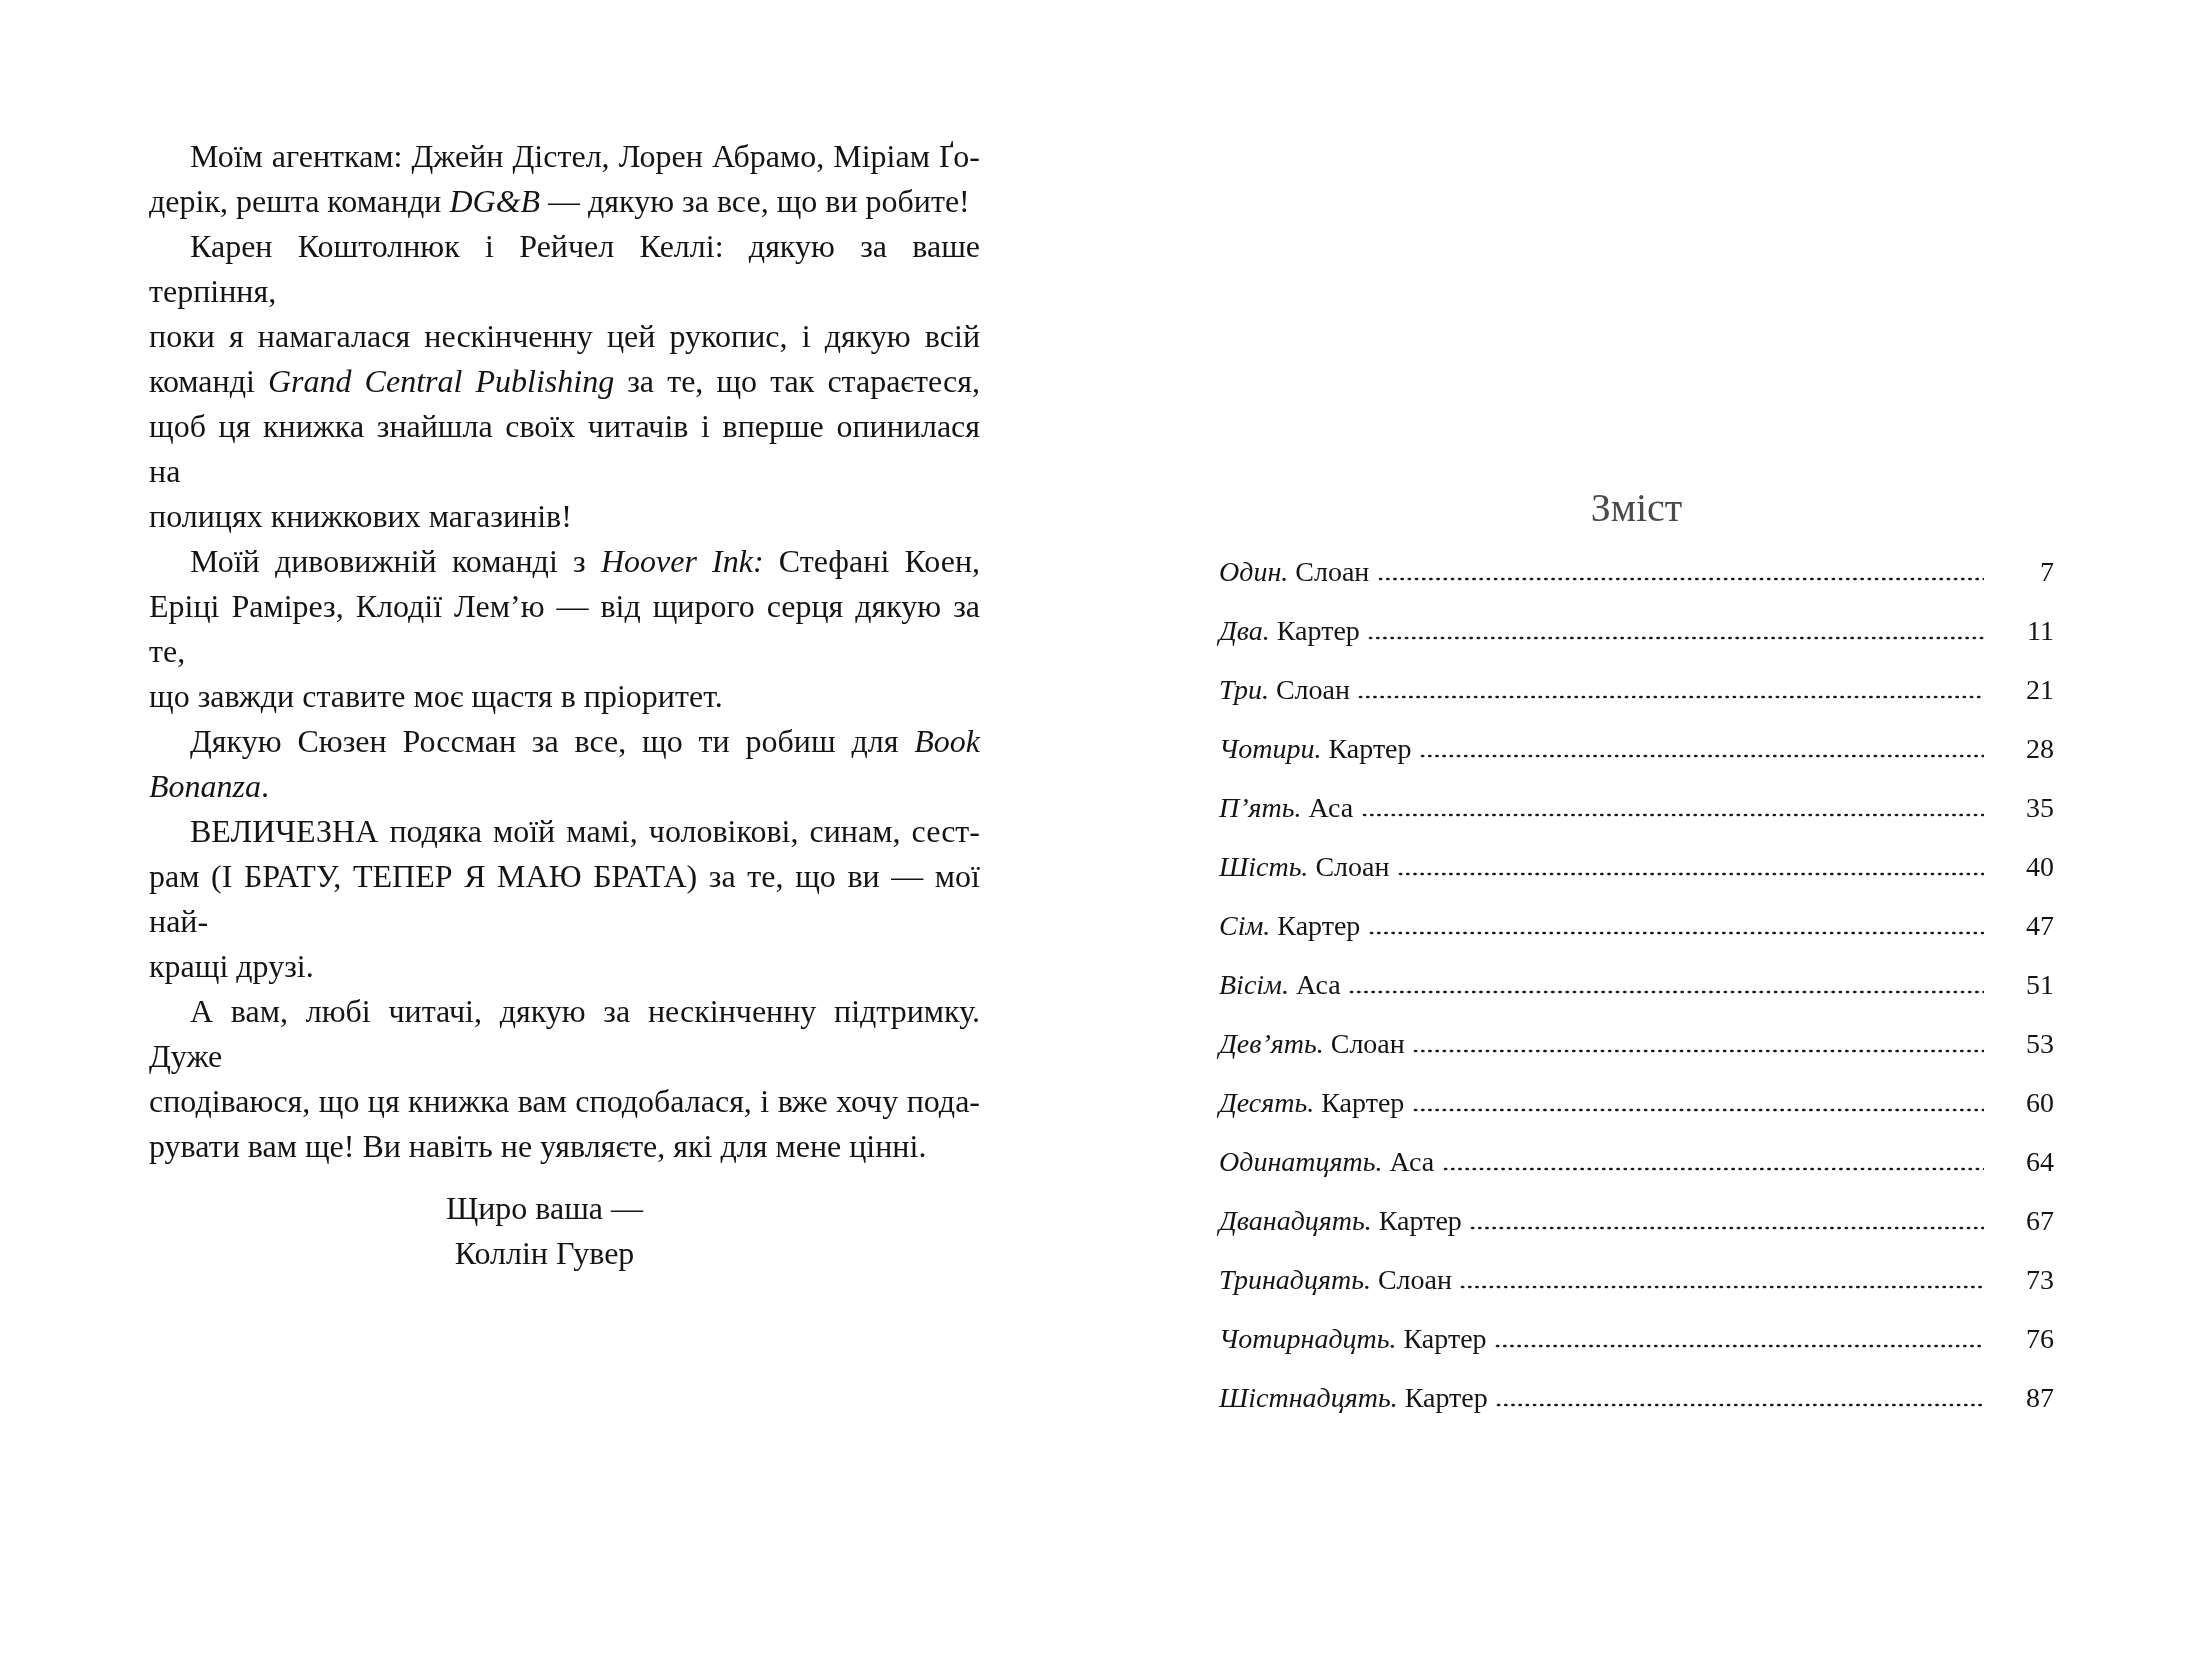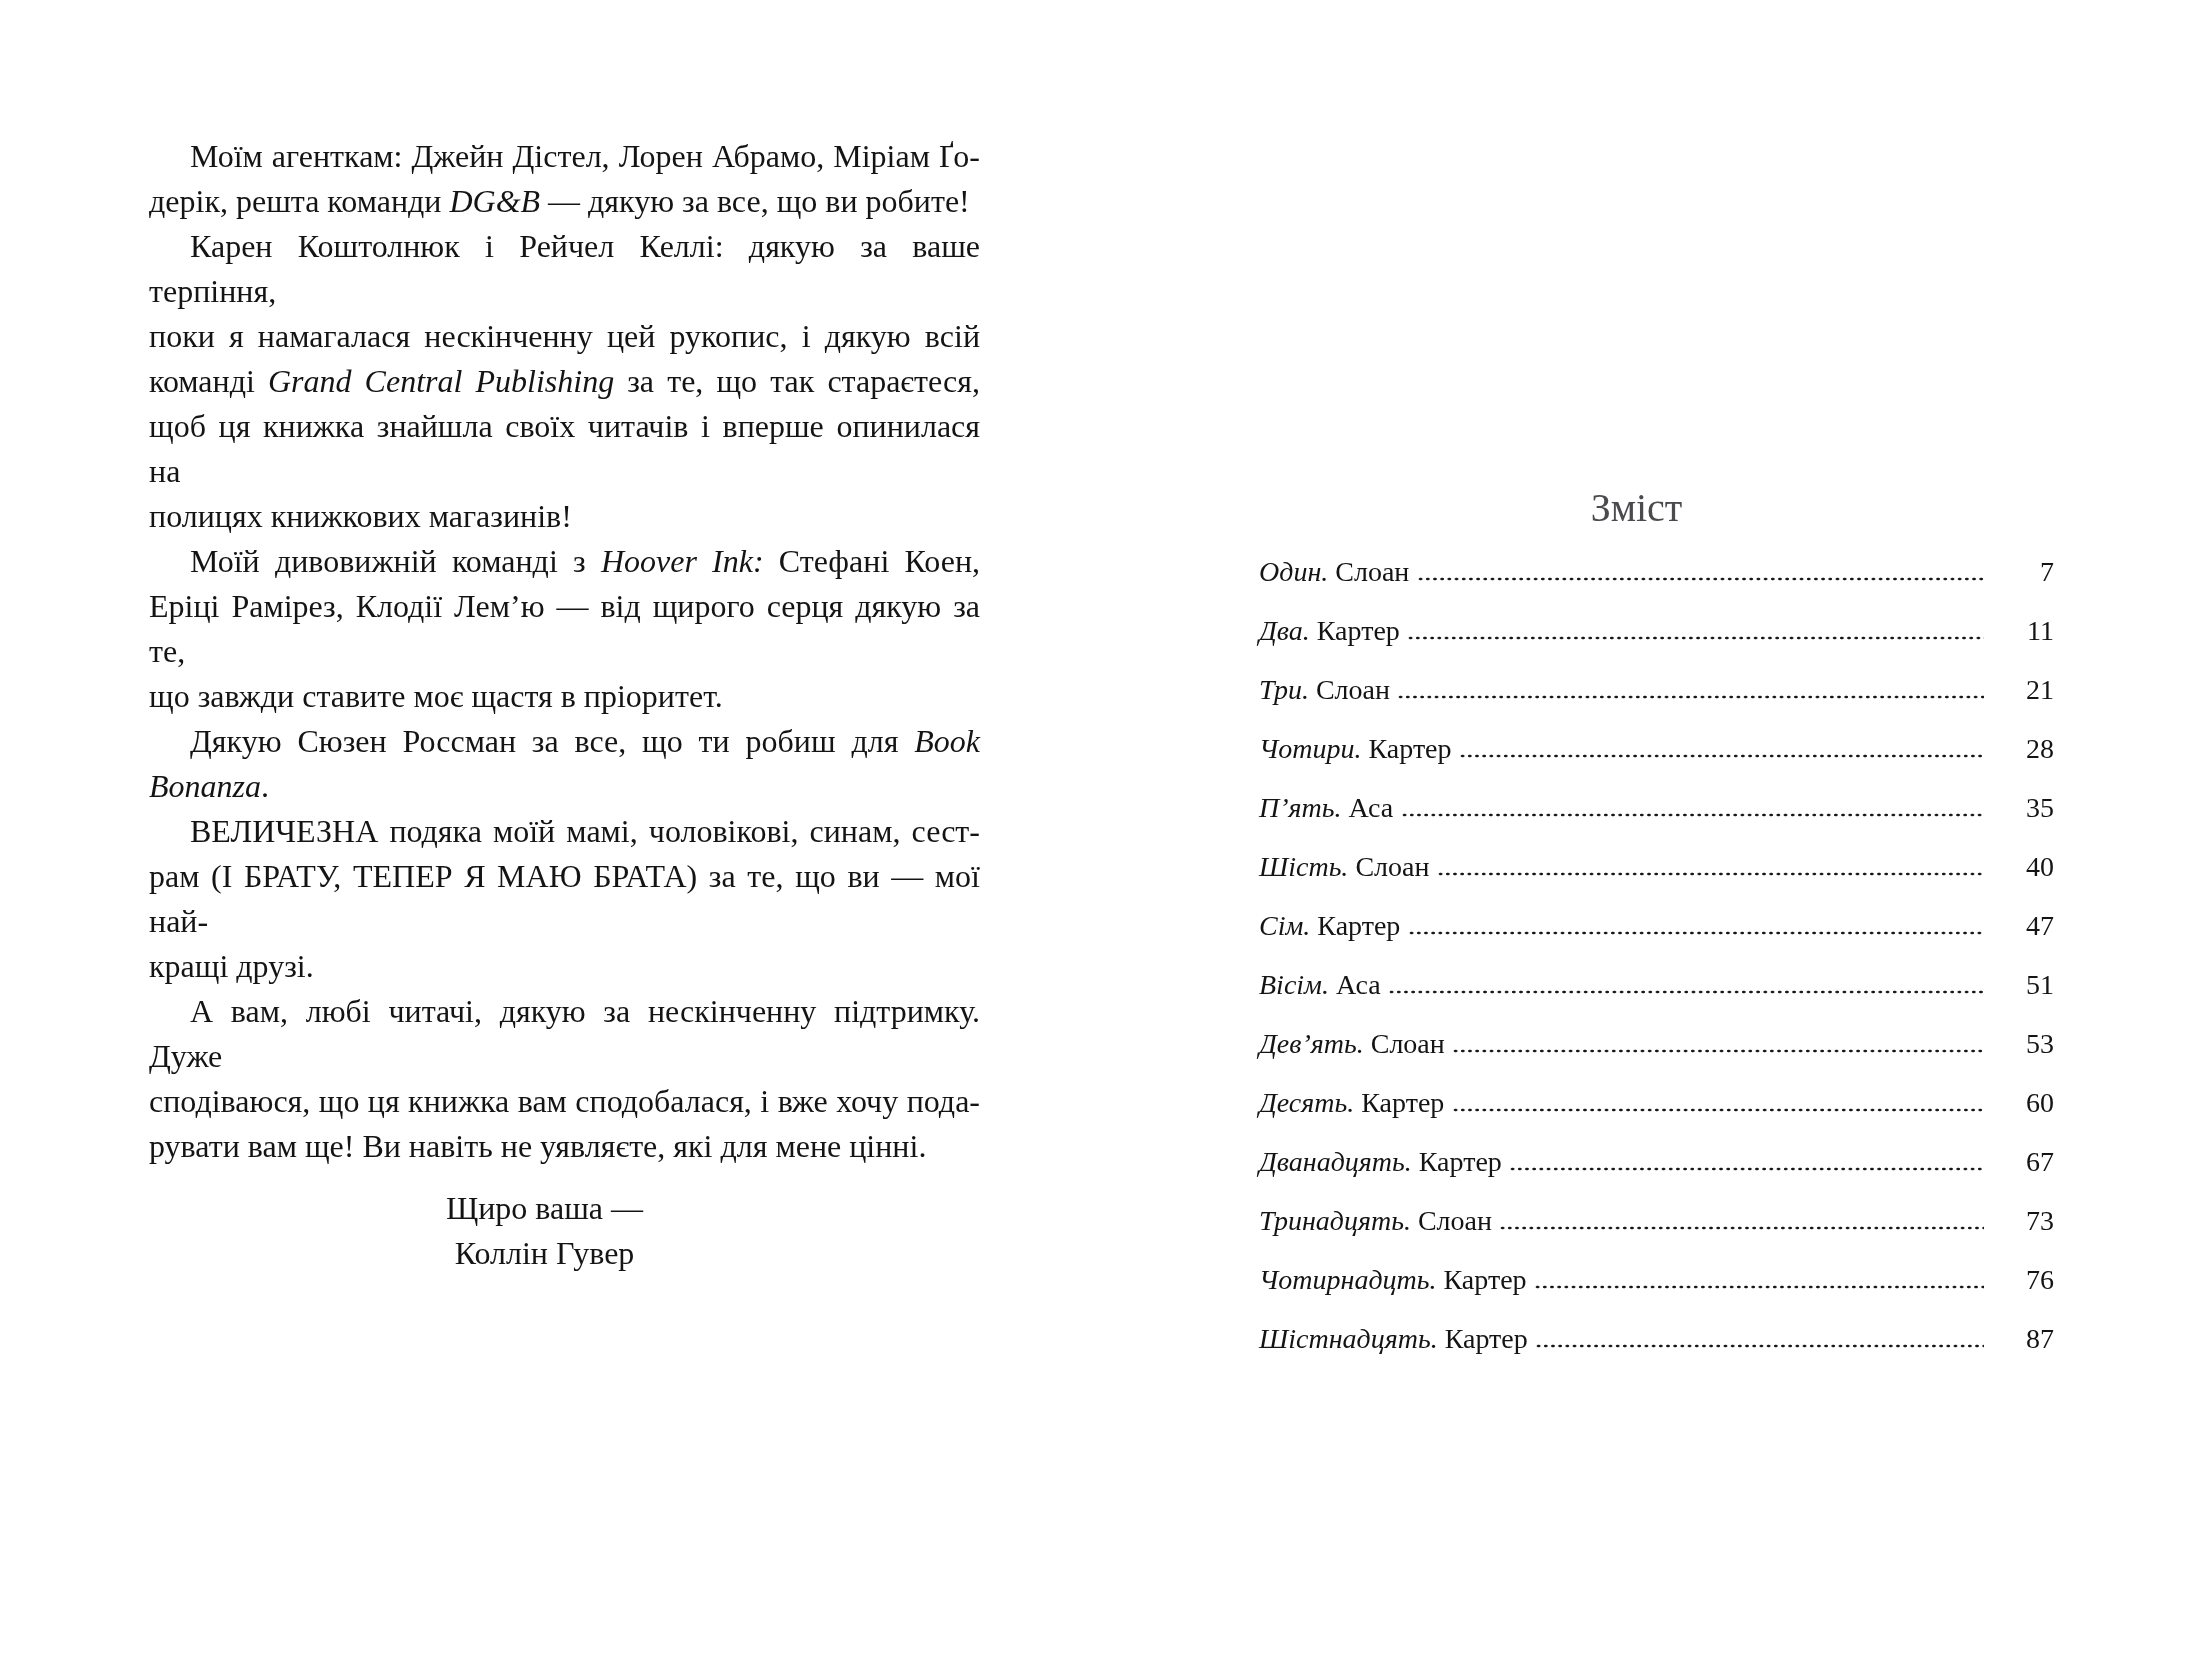--- a/index.html
+++ b/index.html
@@ -31,21 +31,21 @@
     font-size:28px;
   }
   .toc-title{
     text-align:center;font-size:40px;line-height:45px;
     color:var(--title);font-weight:normal;
   }
   .toc-list{margin-top:26px;}
   .toc-row{
     display:flex;align-items:baseline;height:59px;
   }
-  .toc-name{white-space:nowrap;margin-left:40px;}
+  .toc-name{white-space:nowrap;}
   .toc-name i{font-style:italic;}
   .leader{
     flex:1;height:4.4px;margin-left:7.5px;margin-right:16px;
     background-image:radial-gradient(circle,var(--text) 1.4px,transparent 1.8px);
     background-size:7.2px 4.4px;
     background-position:left bottom;
     background-repeat:repeat-x;
   }
   .toc-num{width:54px;text-align:right;white-space:nowrap;}
   i{font-style:italic;}
@@ -127,20 +127,25 @@
         <span class="toc-name"><i>Дев’ять.</i> <span>Слоан</span></span>
         <div class="leader"></div>
         <span class="toc-num">53</span>
       </div>
       <div class="toc-row">
         <span class="toc-name"><i>Десять.</i> <span>Картер</span></span>
         <div class="leader"></div>
         <span class="toc-num">60</span>
       </div>
       <div class="toc-row">
+        <span class="toc-name"><i>Одинатцять.</i> <span>Аса</span></span>
+        <div class="leader"></div>
+        <span class="toc-num">64</span>
+      </div>
+      <div class="toc-row">
         <span class="toc-name"><i>Дванадцять.</i> <span>Картер</span></span>
         <div class="leader"></div>
         <span class="toc-num">67</span>
       </div>
       <div class="toc-row">
         <span class="toc-name"><i>Тринадцять.</i> <span>Слоан</span></span>
         <div class="leader"></div>
         <span class="toc-num">73</span>
       </div>
       <div class="toc-row">

